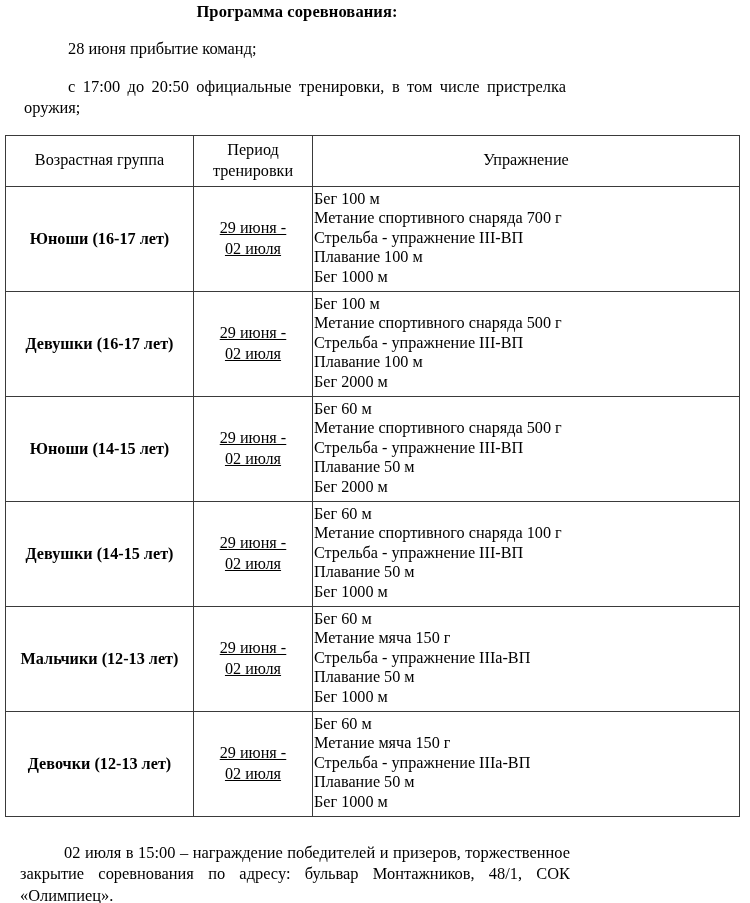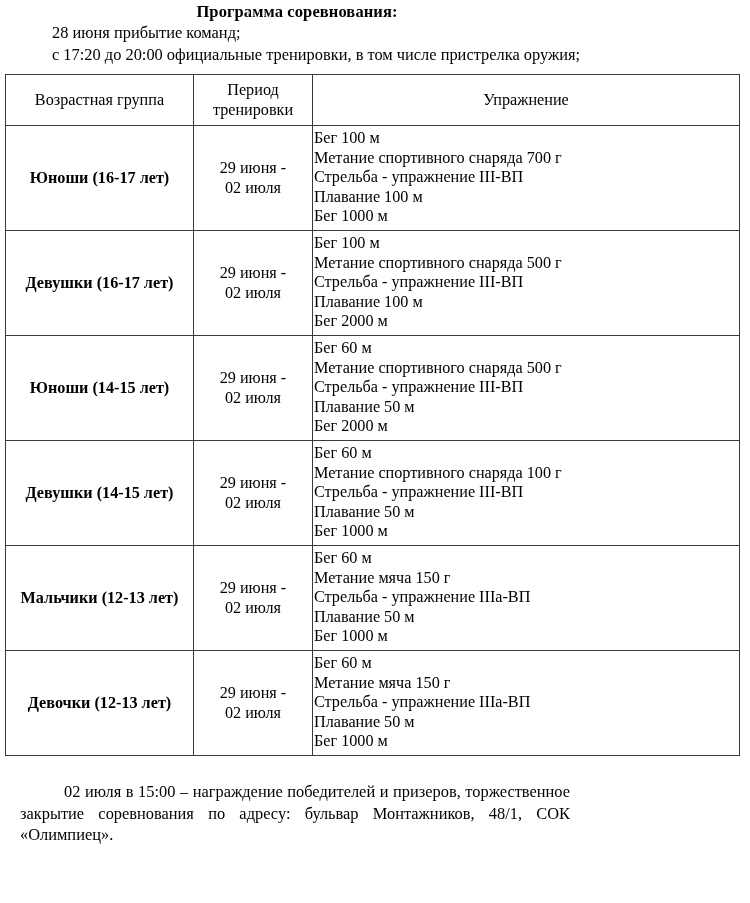--- a/index.html
+++ b/index.html
@@ -46,21 +46,21 @@
 
   
   .intro {
     font-size: 16.4px;
     line-height: 21.5px;
     padding: 0 12px 0 8px;
     text-align: justify;
     text-justify: inter-word;
   }
   .intro p {
-    margin: 0;
+    margin: 16px;
     text-indent: 44px;
   }
   .intro p.wrap {
     text-align: justify;
   }
 
   
   .table-wrap {
     margin: 9px 0 0 5px;
     width: 734px;
@@ -92,20 +92,21 @@
 
   td.group-cell {
     text-align: center;
     height: 104px;
     line-height: 20px;
     font-weight: bold;
   }
   td.period-cell {
     text-align: center;
     line-height: 20.5px;
+    text-decoration: underline;
   }
   td.exercise-cell {
     vertical-align: top;
     padding: 4px 6px 4px 9px;
   }
   .exercise-cell ul {
     list-style: none;
     margin: 1px;
     padding: 0;
   }
@@ -130,21 +131,21 @@
 <body>
 
 <div class="page">
 
   <div class="speck"></div>
 
   <div class="doc-title">Программа соревнования:</div>
 
   <div class="intro">
     <p>28 июня прибытие команд;</p>
-    <p>с 17:20 до 20:00 официальные тренировки, в том числе пристрелка оружия;</p>
+    <p>с 17:00 до 20:50 официальные тренировки, в том числе пристрелка оружия;</p>
   </div>
 
   <div class="table-wrap">
     <table class="program">
       <colgroup>
         <col class="c-group">
         <col class="c-period">
         <col class="c-exer">
       </colgroup>
       <thead>

